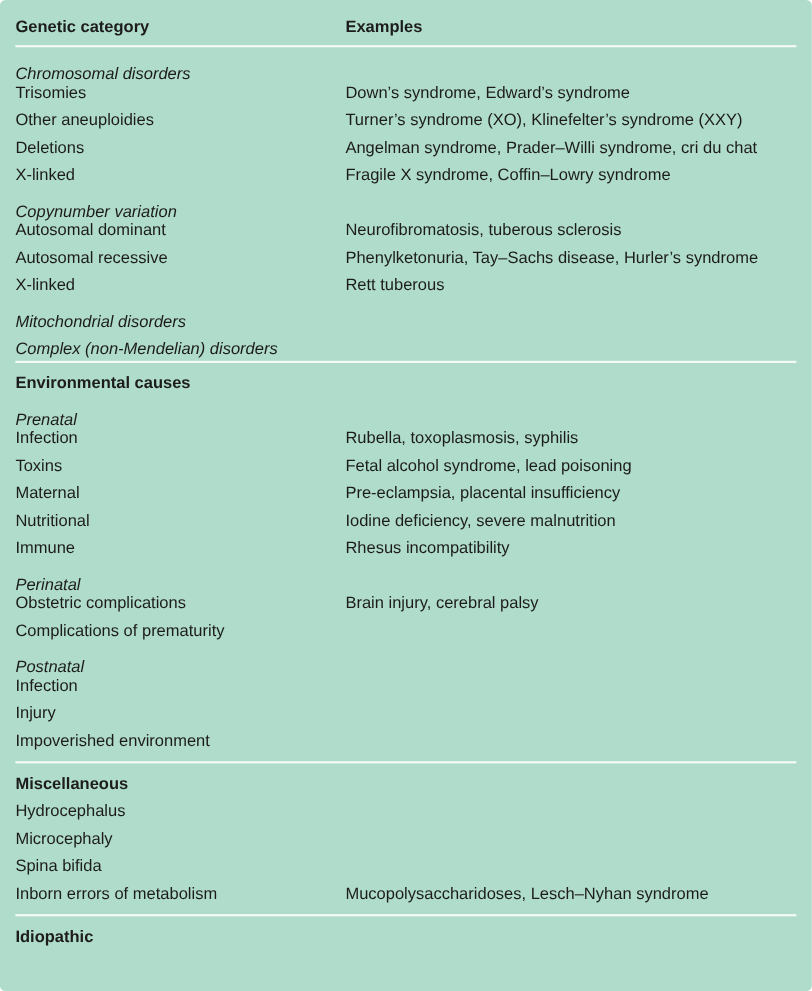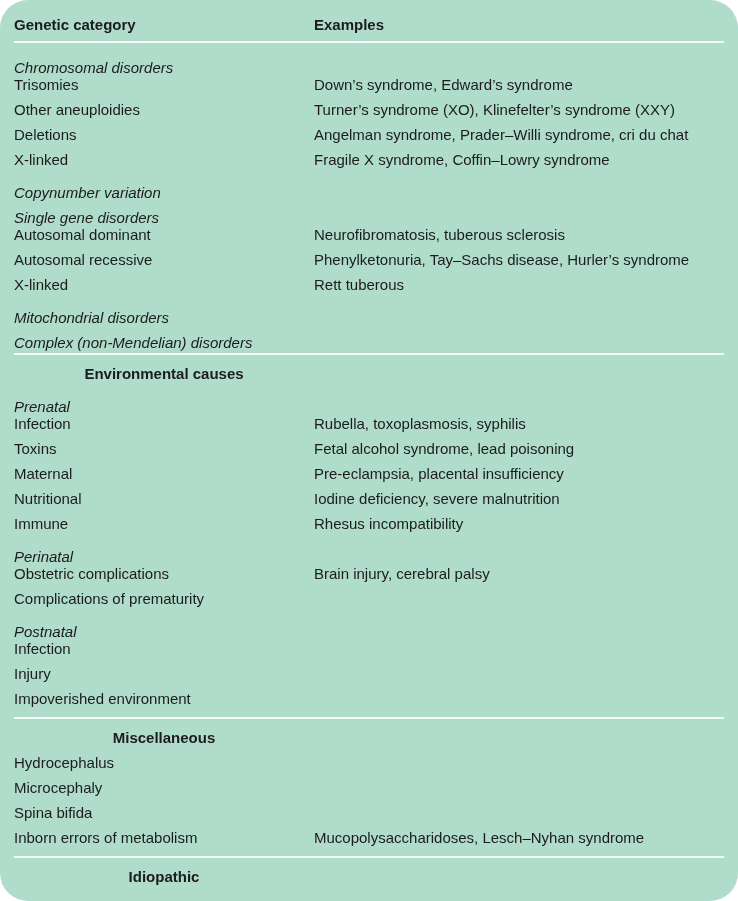--- a/index.html
+++ b/index.html
@@ -1,38 +1,38 @@
 <!DOCTYPE html>
 <html><head>
 <meta charset="utf-8">
 <style>
   html, body { margin: 0; padding: 0; background: #ffffff; }
   body { width: 738px; height: 901px; overflow: hidden; }
   .panel {
     position: absolute; left: 0; top: 0;
     width: 738px; height: 901px;
     background: #b0dccb;
-    border-radius: 28px;
+    border-radius: 5px;
     box-sizing: border-box;
     padding: 0 14px 0 14px;
     font-family: "Liberation Sans", sans-serif;
     color: #1c1c1c;
     font-size: 15px;
   }
   .row {
     display: flex;
     height: 25px;
     line-height: 25px;
     white-space: nowrap;
   }
   .c1 { width: 300px; flex: none; }
   .c2 { flex: 1; }
   .head { font-weight: bold; margin-top: 12px; }
   .it { font-style: italic; margin-top: 8px; }
-  .bold { font-weight: bold; text-align: center; }
+  .bold { font-weight: bold; }
   .rule {
     height: 2px; background: #f4faf7;
     margin: 0 0 0 0;
   }
   .hrule { margin-top: 4px; margin-bottom: 4px; }
   .srule { margin-top: 6px; margin-bottom: 6px; }
 </style>
 </head>
 <body>
 
@@ -58,24 +58,20 @@
       <div class="row">
         <div class="c1">Deletions</div>
         <div class="c2">Angelman syndrome, Prader–Willi syndrome, cri du chat</div>
       </div>
       <div class="row">
         <div class="c1">X-linked</div>
         <div class="c2">Fragile X syndrome, Coffin–Lowry syndrome</div>
       </div>
       <div class="row">
         <div class="c1 it">Copynumber variation</div>
-        <div class="c2"></div>
-      </div>
-      <div class="row">
-        <div class="c1 it">Single gene disorders</div>
         <div class="c2"></div>
       </div>
       <div class="row">
         <div class="c1">Autosomal dominant</div>
         <div class="c2">Neurofibromatosis, tuberous sclerosis</div>
       </div>
       <div class="row">
         <div class="c1">Autosomal recessive</div>
         <div class="c2">Phenylketonuria, Tay–Sachs disease, Hurler’s syndrome</div>
       </div>

